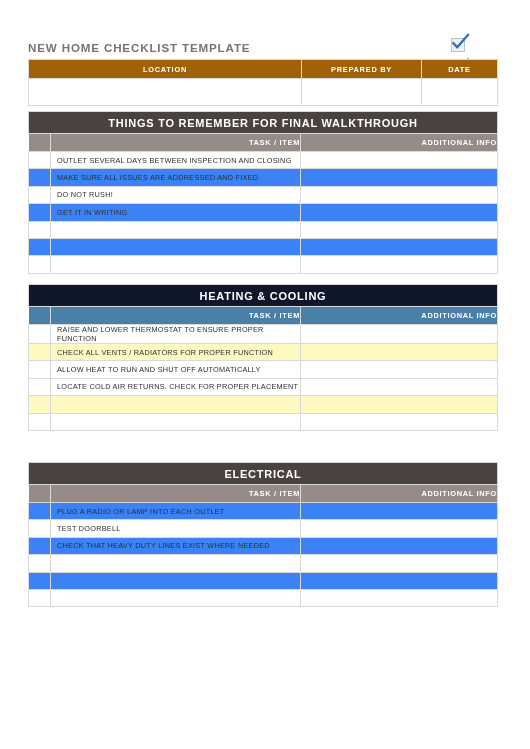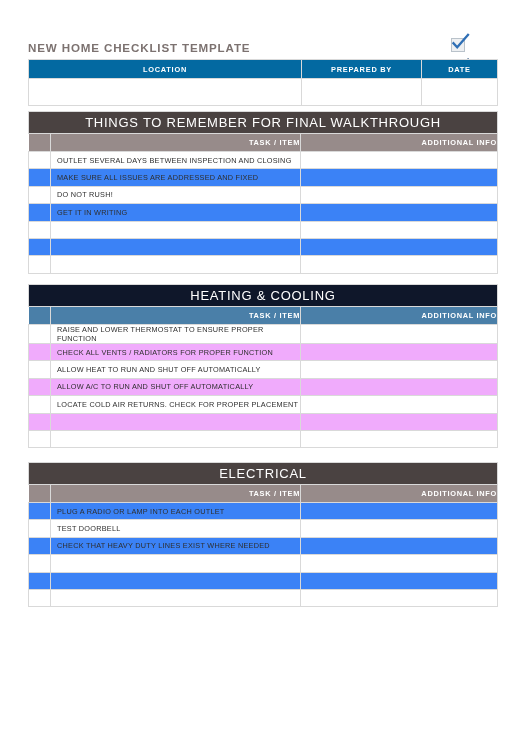--- a/index.html
+++ b/index.html
@@ -91,22 +91,22 @@
     padding: 0;
     margin: 0;
   }
 
   
   .title-row td {
     height: 21px;
     text-align: center;
     vertical-align: middle;
     color: #ffffff;
-    font-size: 13px;
-    font-weight: normal;
+    font-size: 11px;
+    font-weight: bold;
     letter-spacing: 0.75px;
     border-color: transparent;
   }
   .title-row.theme-brown td { background: #4a4241; }
   .title-row.theme-blue  td { background: #0f172a; }
 
   
   .head-row th {
     height: 17px;
     vertical-align: middle;
@@ -120,21 +120,21 @@
   }
   .head-row.theme-brown th { background: #978b8a; }
   .head-row.theme-blue  th { background: #4a7fa8; }
   .head-row th.chk { border-left-color: #ffffff; }
 
   
   .info-head th {
     height: 18px;
     vertical-align: middle;
     text-align: center;
-    background: #0369a1;
+    background: #a16207;
     color: #ffffff;
     font-size: 7.4px;
     font-weight: bold;
     letter-spacing: 0.75px;
     border-color: #ffffff;
   }
   .info-body td {
     height: 26px;
     background: #ffffff;
     border: 1px solid #d9d9d9;
@@ -145,21 +145,21 @@
     height: 16.4px;
     vertical-align: middle;
     font-size: 7.3px;
     letter-spacing: 0.25px;
     color: #2e2e2e;
     background: #ffffff;
     border-color: #dcdcdc;
   }
   .data-row td.task { padding-left: 6px; }
   .data-row.alt.theme-brown td { background: #3b82f6; }
-  .data-row.alt.theme-blue  td { background: #f0abfc; }
+  .data-row.alt.theme-blue  td { background: #fef9c3; }
 
   .col-chk  { width: 22px; }
   .col-task { width: 250px; }
   .col-info { width: 197px; }
 
   .col-loc  { width: 273px; }
   .col-prep { width: 120px; }
   .col-date { width: 76px; }
 </style>
 </head>
@@ -279,25 +279,20 @@
           <tr class="data-row alt theme-blue">
             <td class="chk"></td>
             <td class="task">CHECK ALL VENTS / RADIATORS FOR PROPER FUNCTION</td>
             <td class="info"></td>
           </tr>
           <tr class="data-row theme-blue">
             <td class="chk"></td>
             <td class="task">ALLOW HEAT TO RUN AND SHUT OFF AUTOMATICALLY</td>
             <td class="info"></td>
           </tr>
-          <tr class="data-row alt theme-blue">
-            <td class="chk"></td>
-            <td class="task">ALLOW A/C TO RUN AND SHUT OFF AUTOMATICALLY</td>
-            <td class="info"></td>
-          </tr>
           <tr class="data-row theme-blue">
             <td class="chk"></td>
             <td class="task">LOCATE COLD AIR RETURNS. CHECK FOR PROPER PLACEMENT</td>
             <td class="info"></td>
           </tr>
           <tr class="data-row alt theme-blue">
             <td class="chk"></td>
             <td class="task"></td>
             <td class="info"></td>
           </tr>

